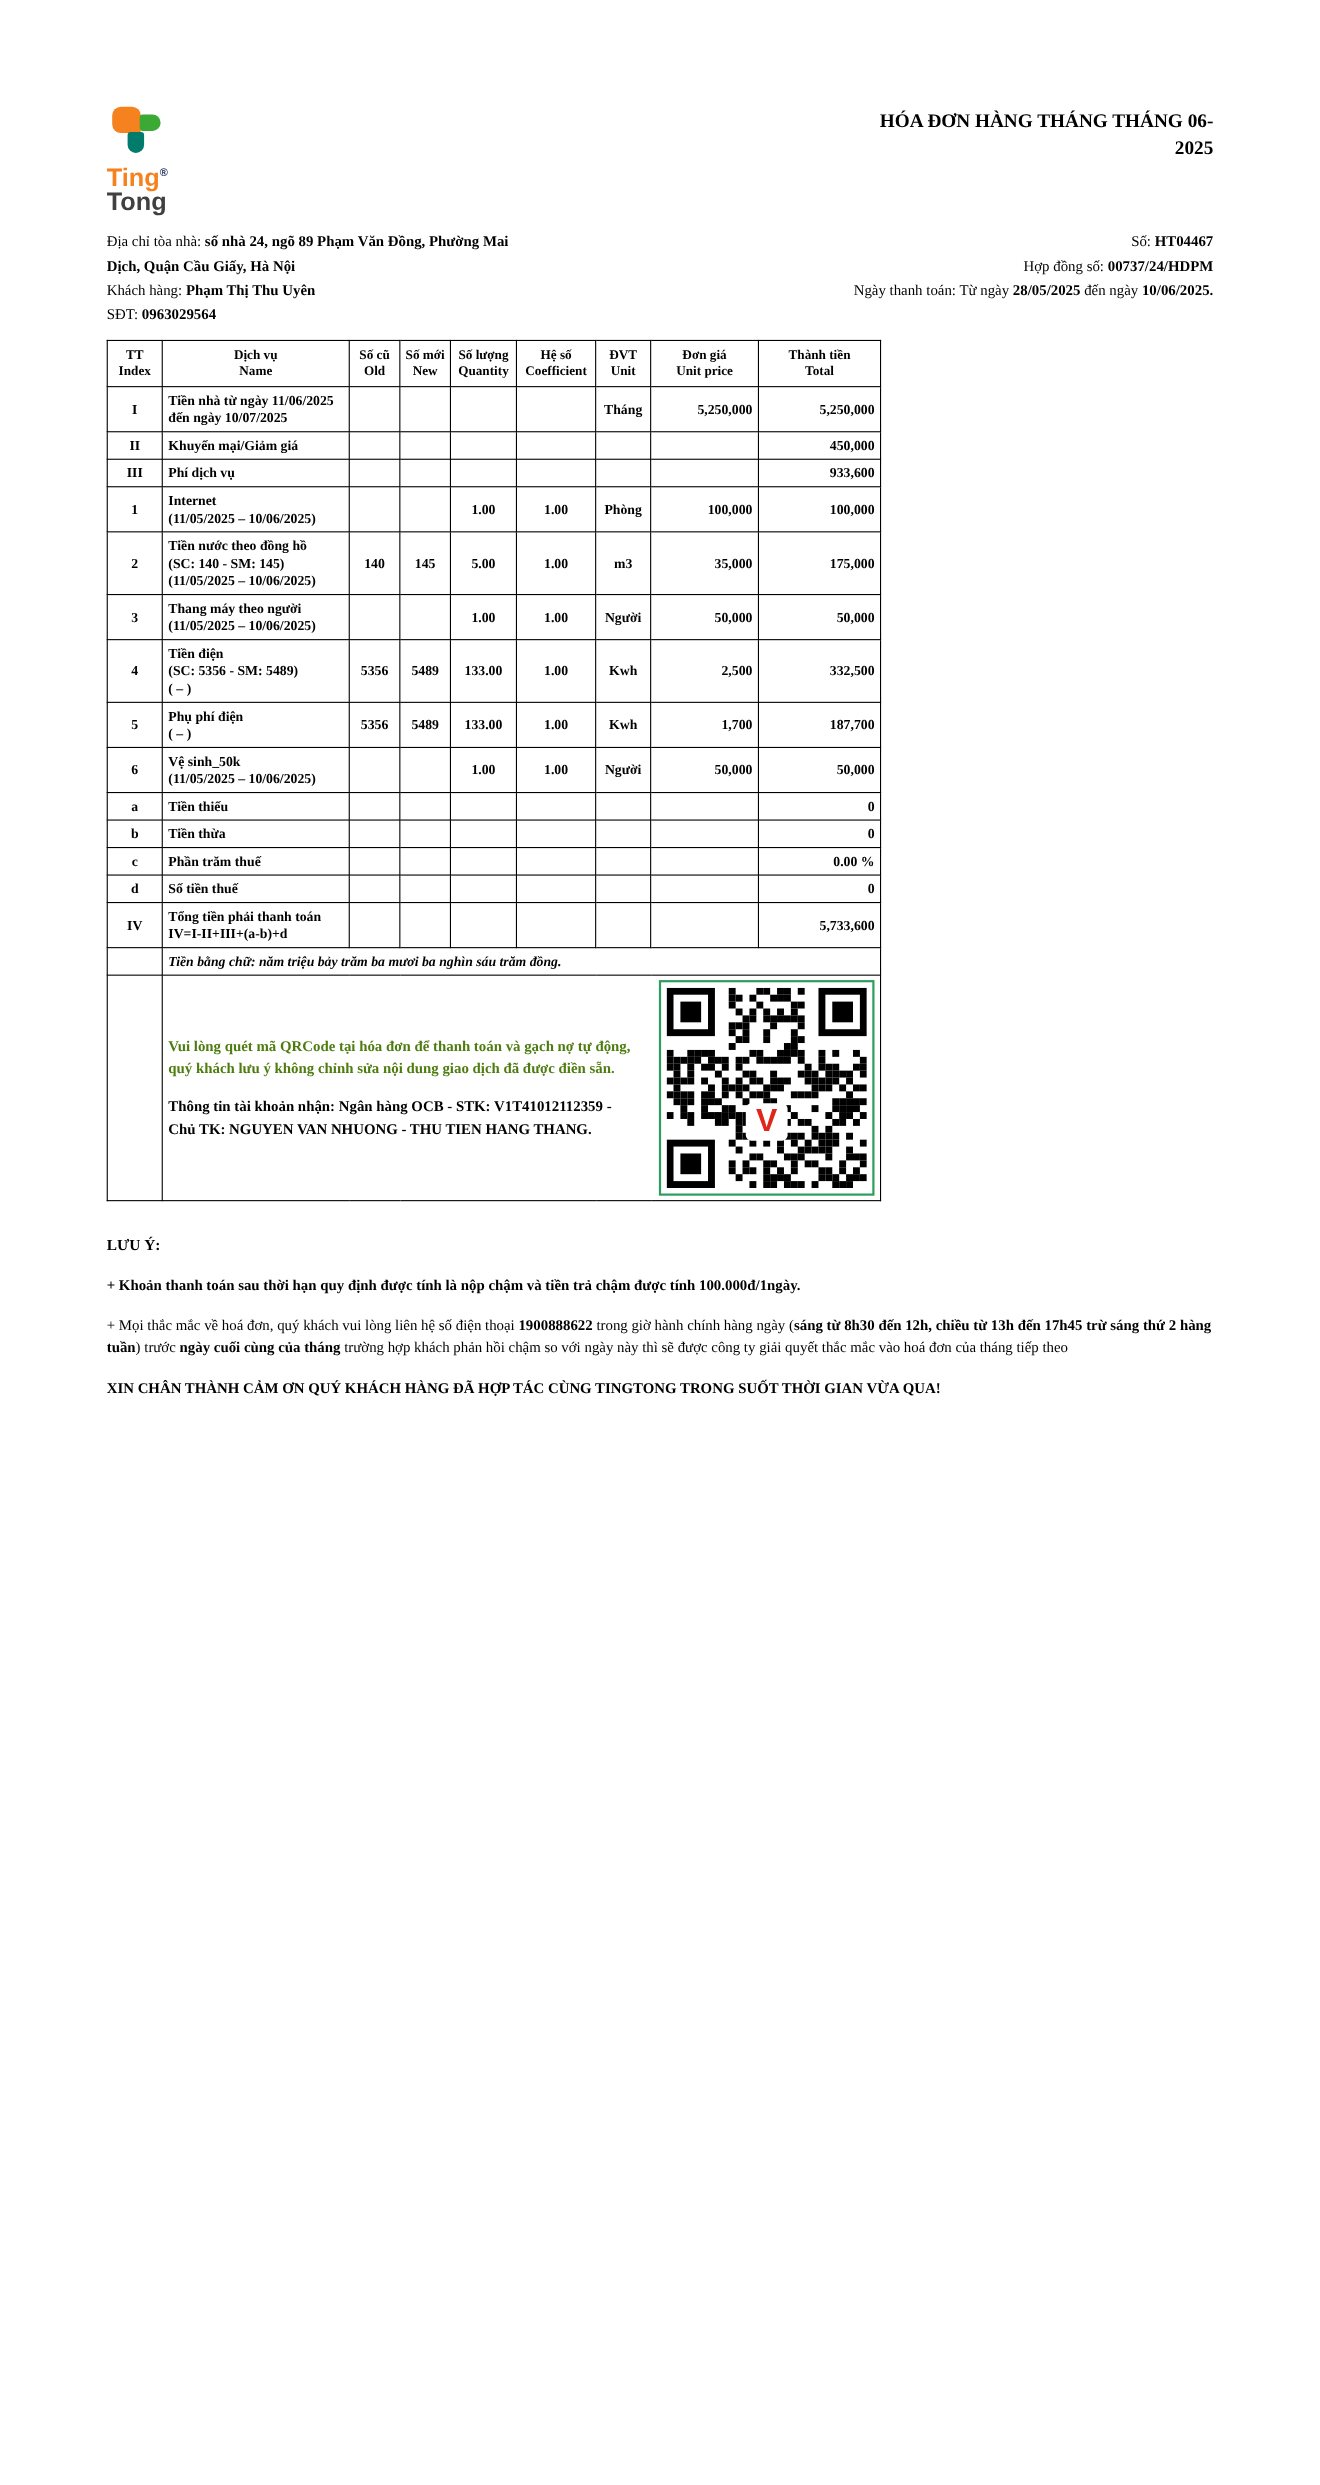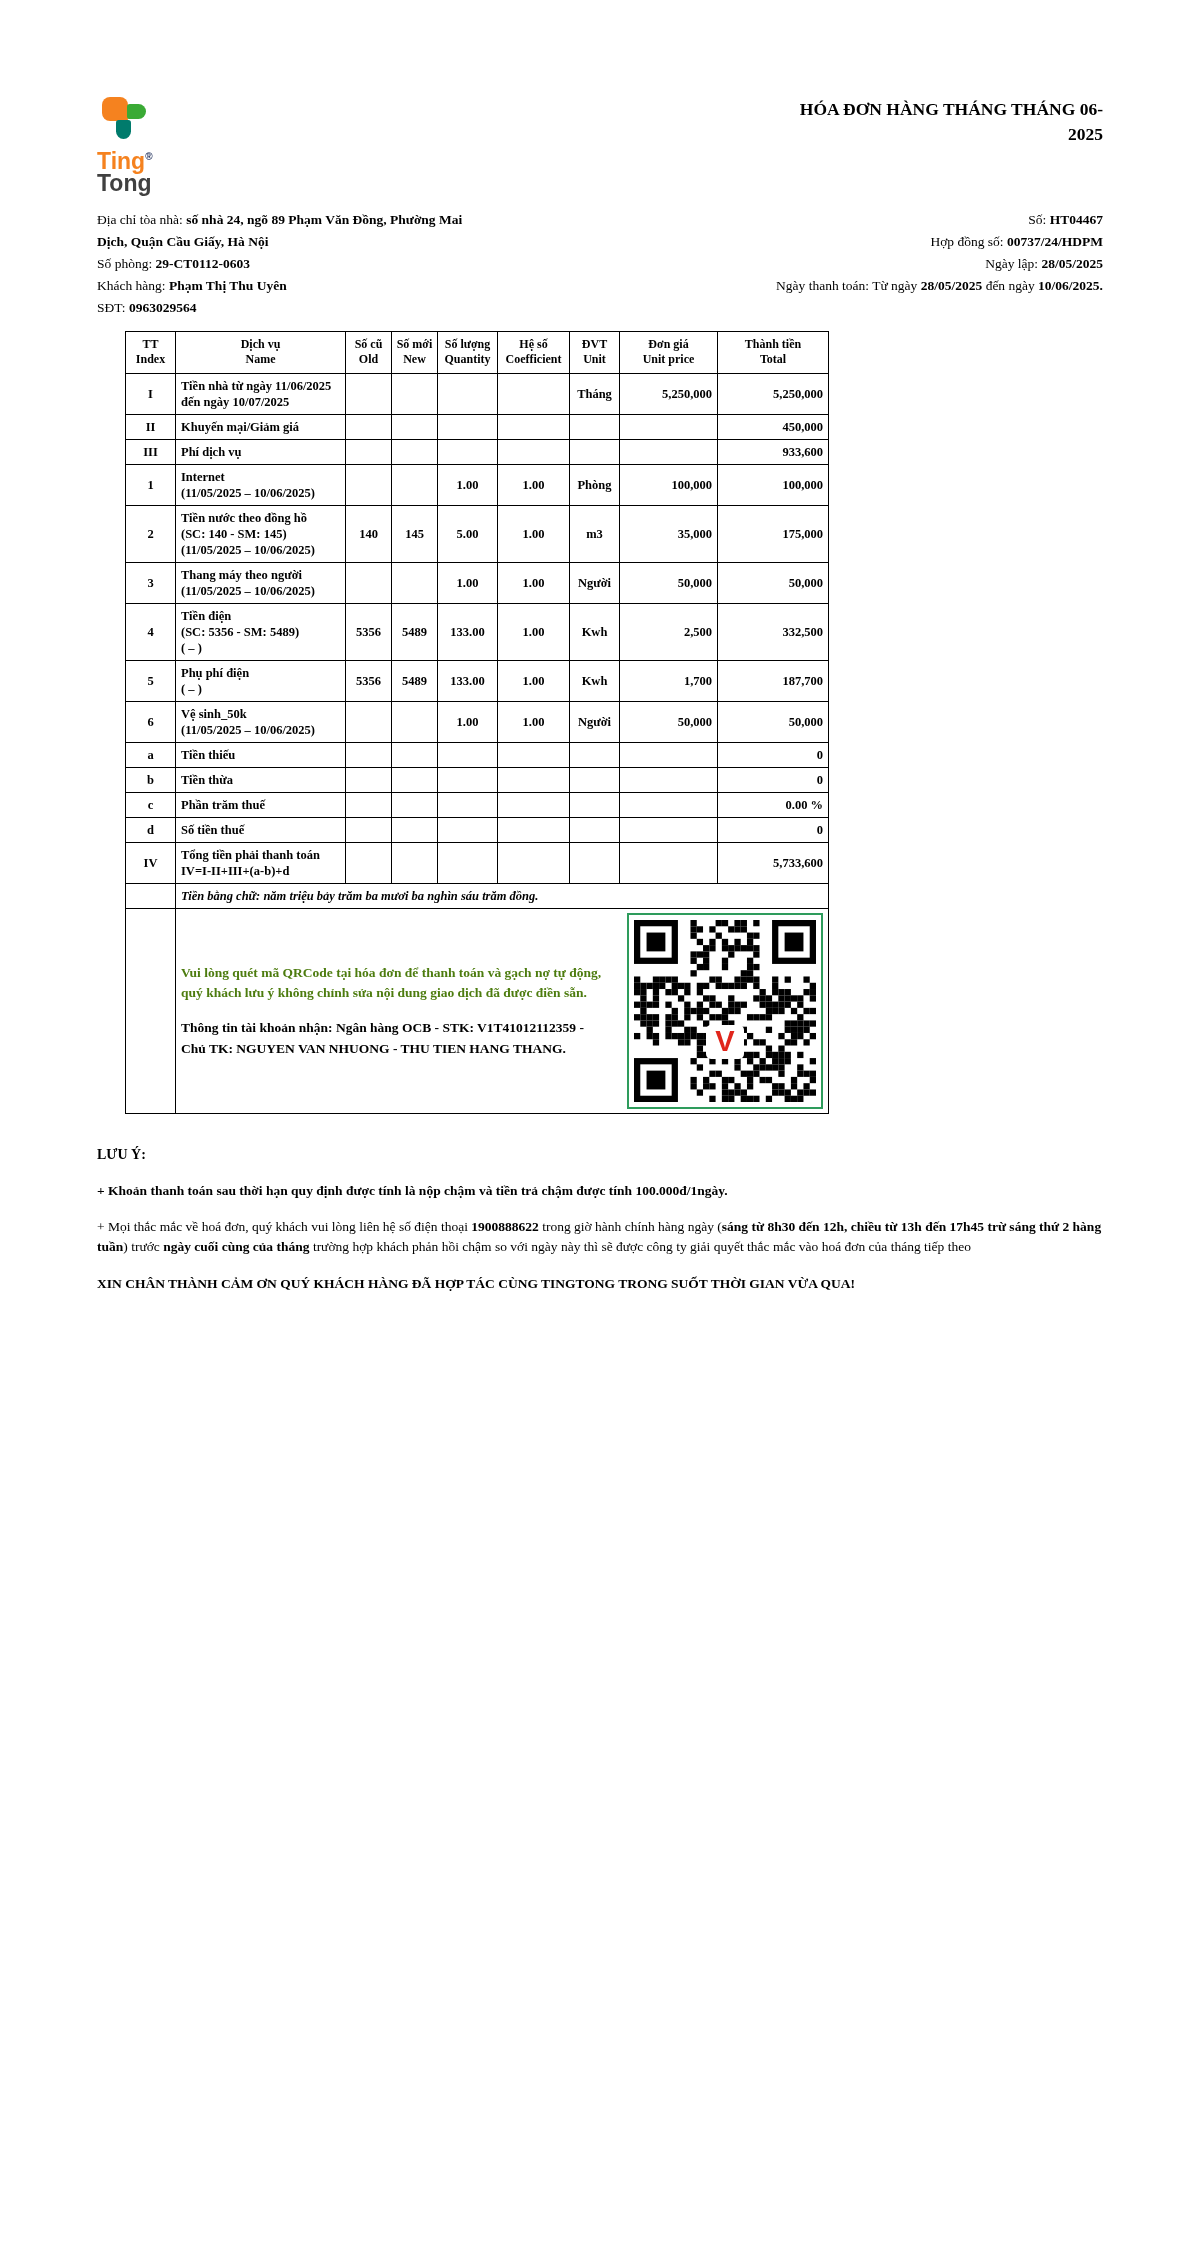--- a/index.html
+++ b/index.html
@@ -21,21 +21,21 @@
   .logo-tong { color:#404040; }
   .reg { font-size:10px; vertical-align:super; color:#1F2E5A; font-weight:bold; }
   .doc-title { width:360px; text-align:right; font-weight:bold; font-size:17.5px; line-height:1.4; padding-top:2px; }
 
   
   .info { margin-top:14px; font-size:13.5px; }
   .info-row { display:flex; justify-content:space-between; line-height:22px; }
   .info b { font-weight:bold; }
 
   
-  .invoice-table { border-collapse:collapse; table-layout:fixed; width:703px; margin-top:12px;margin-left:28px; }
+  .invoice-table { border-collapse:collapse; table-layout:fixed; width:703px; margin-top:12px; }
   .invoice-table th, .invoice-table td { border:1px solid #000; }
   .invoice-table th { font-size:12px; font-weight:bold; text-align:center; vertical-align:middle; padding:5px 2px; line-height:1.3; }
   .invoice-table td { font-size:12.5px; font-weight:bold; vertical-align:middle; padding:4px 5px; line-height:1.28; }
   .col-tt{width:50px}.col-name{width:170px}.col-old{width:46px}.col-new{width:46px}.col-qty{width:60px}.col-coef{width:72px}.col-unit{width:50px}.col-price{width:98px}.col-total{width:111px}
   .c-tt  { text-align:center; }
   .c-name{ text-align:left; white-space:pre-line; }
   .c-old,.c-new,.c-qty,.c-coef,.c-unit { text-align:center; }
   .c-price,.c-total { text-align:right; }
   .words-cell { font-weight:normal; font-style:italic; padding:7px 8px; }
   .words-cell b { font-weight:bold; font-style:italic; }
@@ -84,24 +84,20 @@
     </div>
 
     <div class="info">
       <div class="info-row">
         <div><span>Địa chỉ tòa nhà: </span><b>số nhà 24, ngõ 89 Phạm Văn Đồng, Phường Mai</b></div>
         <div><span>Số: </span><b>HT04467</b></div>
       </div>
       <div class="info-row">
         <div><b>Dịch, Quận Cầu Giấy, Hà Nội</b></div>
         <div><span>Hợp đồng số: </span><b>00737/24/HDPM</b></div>
-      </div>
-      <div class="info-row">
-        <div><span>Số phòng: </span><b>29-CT0112-0603</b></div>
-        <div><span>Ngày lập: </span><b>28/05/2025</b></div>
       </div>
       <div class="info-row">
         <div><span>Khách hàng: </span><b>Phạm Thị Thu Uyên</b></div>
         <div><span>Ngày thanh toán: Từ ngày </span><b>28/05/2025</b><span> đến ngày </span><b>10/06/2025.</b></div>
       </div>
       <div class="info-row">
         <div><span>SĐT: </span><b>0963029564</b></div>
         <div></div>
       </div>
     </div>

